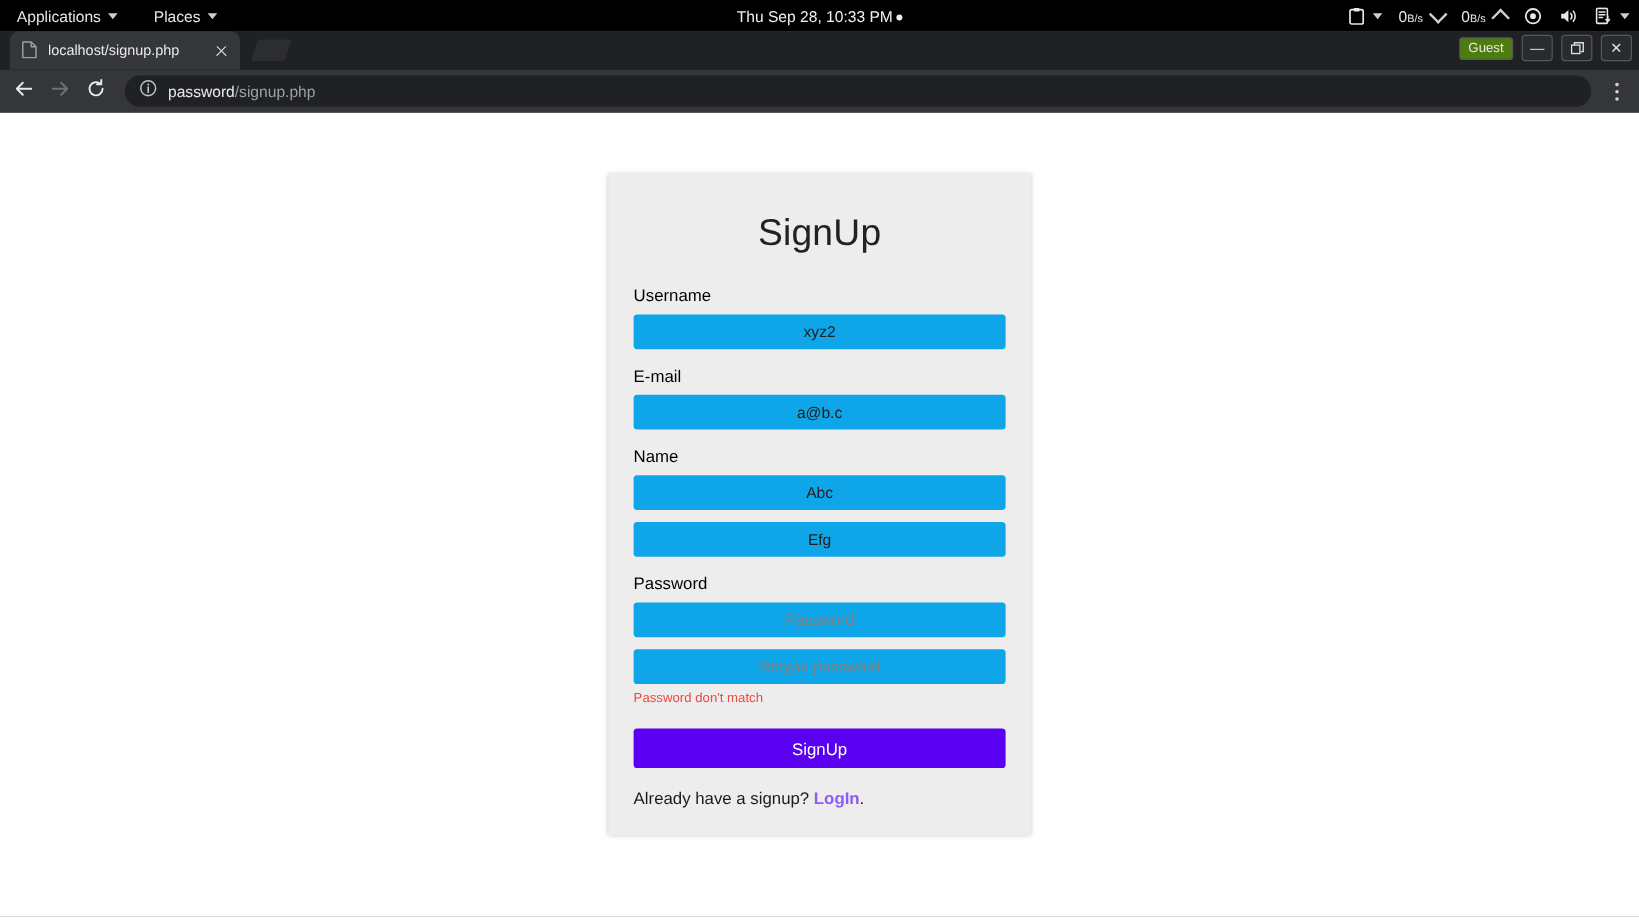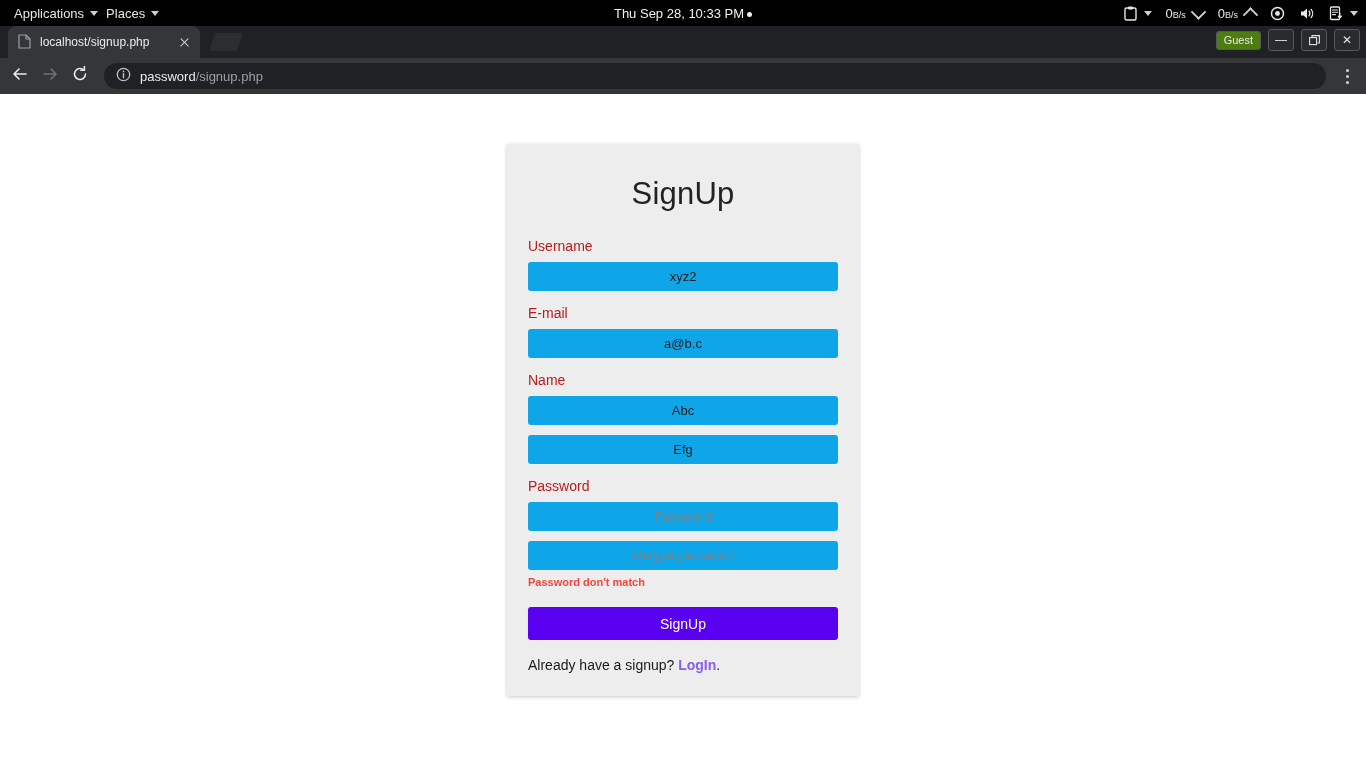--- a/index.html
+++ b/index.html
@@ -23,20 +23,21 @@
     color: #d8d8d8;
     display: flex;
     align-items: center;
     font-size: 13px;
     user-select: none;
   }
   #os-panel .panel-left {
     display: flex;
     align-items: center;
     padding-left: 10px;
+    gap: 22px;
     text-align: right;
   }
   .panel-menu {
     display: flex;
     align-items: center;
     gap: 6px;
     color: #e6e6e6;
     padding: 2px 4px;
     cursor: default;
   }
@@ -282,21 +283,21 @@
     margin: 0;
     padding: 32px 0 26px 0;
     text-align: center;
     font-size: 31px;
     font-weight: 400;
     color: #222;
     letter-spacing: 0.2px;
   }
   .field-label {
     font-size: 14px;
-    color: #b91c1c;
+    color: #000000;
     margin-bottom: 8px;
     line-height: 16px;
   }
   .txt {
     display: block;
     width: 100%;
     box-sizing: border-box;
     height: 29px;
     background: #0ea5e9;
     border: none;
@@ -311,21 +312,20 @@
   }
   .txt::placeholder { color: #808080; opacity: 1; }
   .group { margin-bottom: 14px; }
   .group.tight { margin-bottom: 11px; }
   .error-msg {
     color: #f4463f;
     font-size: 11px;
     margin-top: -5px;
     margin-bottom: 14px;
     line-height: 14px;
-    font-weight: bold;
   }
   #signup-btn {
     display: block;
     width: 100%;
     height: 33px;
     background: #5a00f0;
     color: #ffffff;
     border: none;
     border-radius: 3px;
     font-family: "Liberation Sans", sans-serif;

